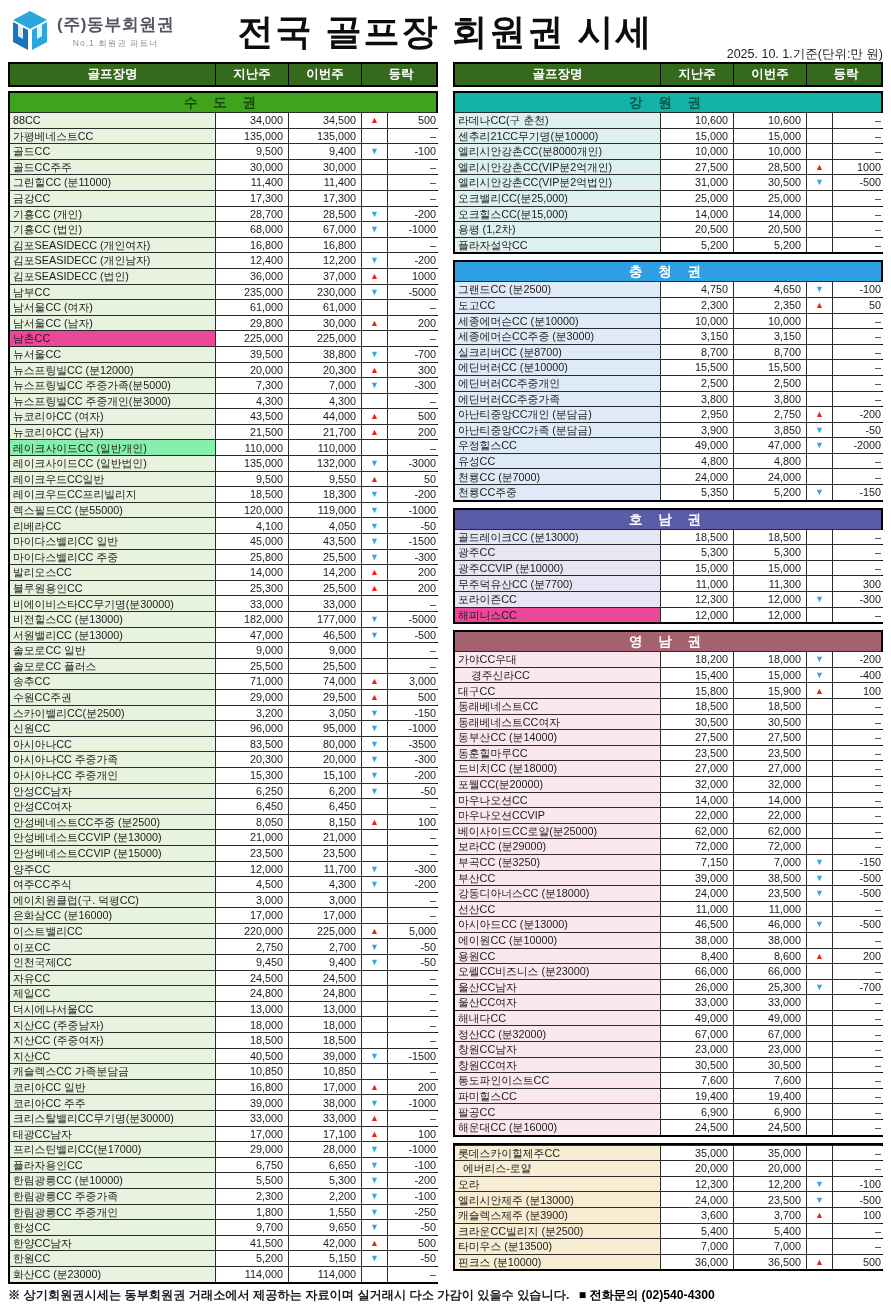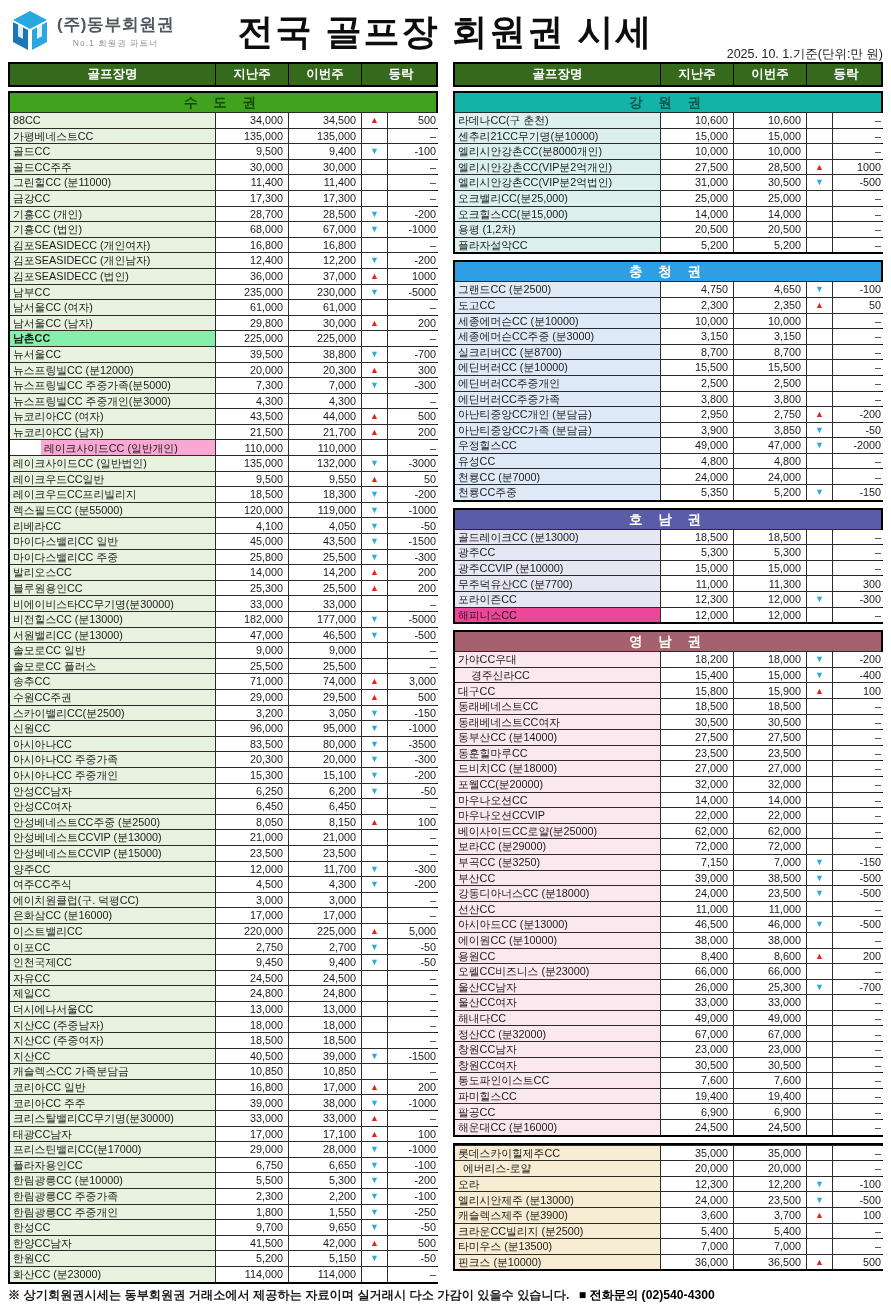--- a/index.html
+++ b/index.html
@@ -183,21 +183,21 @@
         <div class="row">
           <div class="c name" style="background: rgb(231, 242, 223);">남서울CC (남자)</div>
           <div class="c num">29,800</div>
           <div class="c num">30,000</div>
           <div class="c arr">
             <span class="tri-up">▲</span>
           </div>
           <div class="c chg">200</div>
         </div>
         <div class="row">
-          <div class="c name" style="background: #86efac; font-weight: bold;">남촌CC</div>
+          <div class="c name" style="background: #ec4899;">남촌CC</div>
           <div class="c num">225,000</div>
           <div class="c num">225,000</div>
           <div class="c arr"></div>
           <div class="c chg">–</div>
         </div>
         <div class="row">
           <div class="c name" style="background: rgb(231, 242, 223);">뉴서울CC</div>
           <div class="c num">39,500</div>
           <div class="c num">38,800</div>
           <div class="c arr">
@@ -242,21 +242,21 @@
         <div class="row">
           <div class="c name" style="background: rgb(231, 242, 223);">뉴코리아CC (남자)</div>
           <div class="c num">21,500</div>
           <div class="c num">21,700</div>
           <div class="c arr">
             <span class="tri-up">▲</span>
           </div>
           <div class="c chg">200</div>
         </div>
         <div class="row">
-          <div class="c name" style="background: #f9a8d4; margin-left: 31px;">레이크사이드CC (일반개인)</div>
+          <div class="c name" style="background: #86efac;">레이크사이드CC (일반개인)</div>
           <div class="c num">110,000</div>
           <div class="c num">110,000</div>
           <div class="c arr"></div>
           <div class="c chg">–</div>
         </div>
         <div class="row">
           <div class="c name" style="background: rgb(231, 242, 223);">레이크사이드CC (일반법인)</div>
           <div class="c num">135,000</div>
           <div class="c num">132,000</div>
           <div class="c arr">

